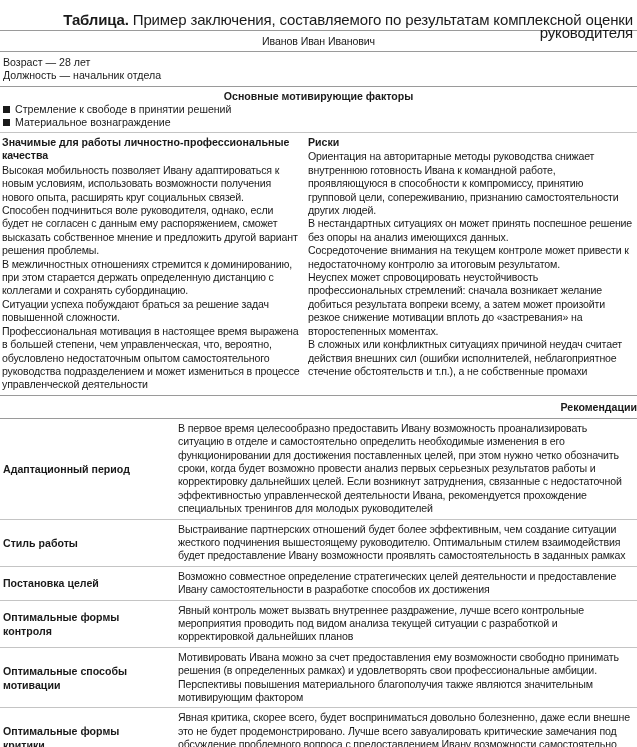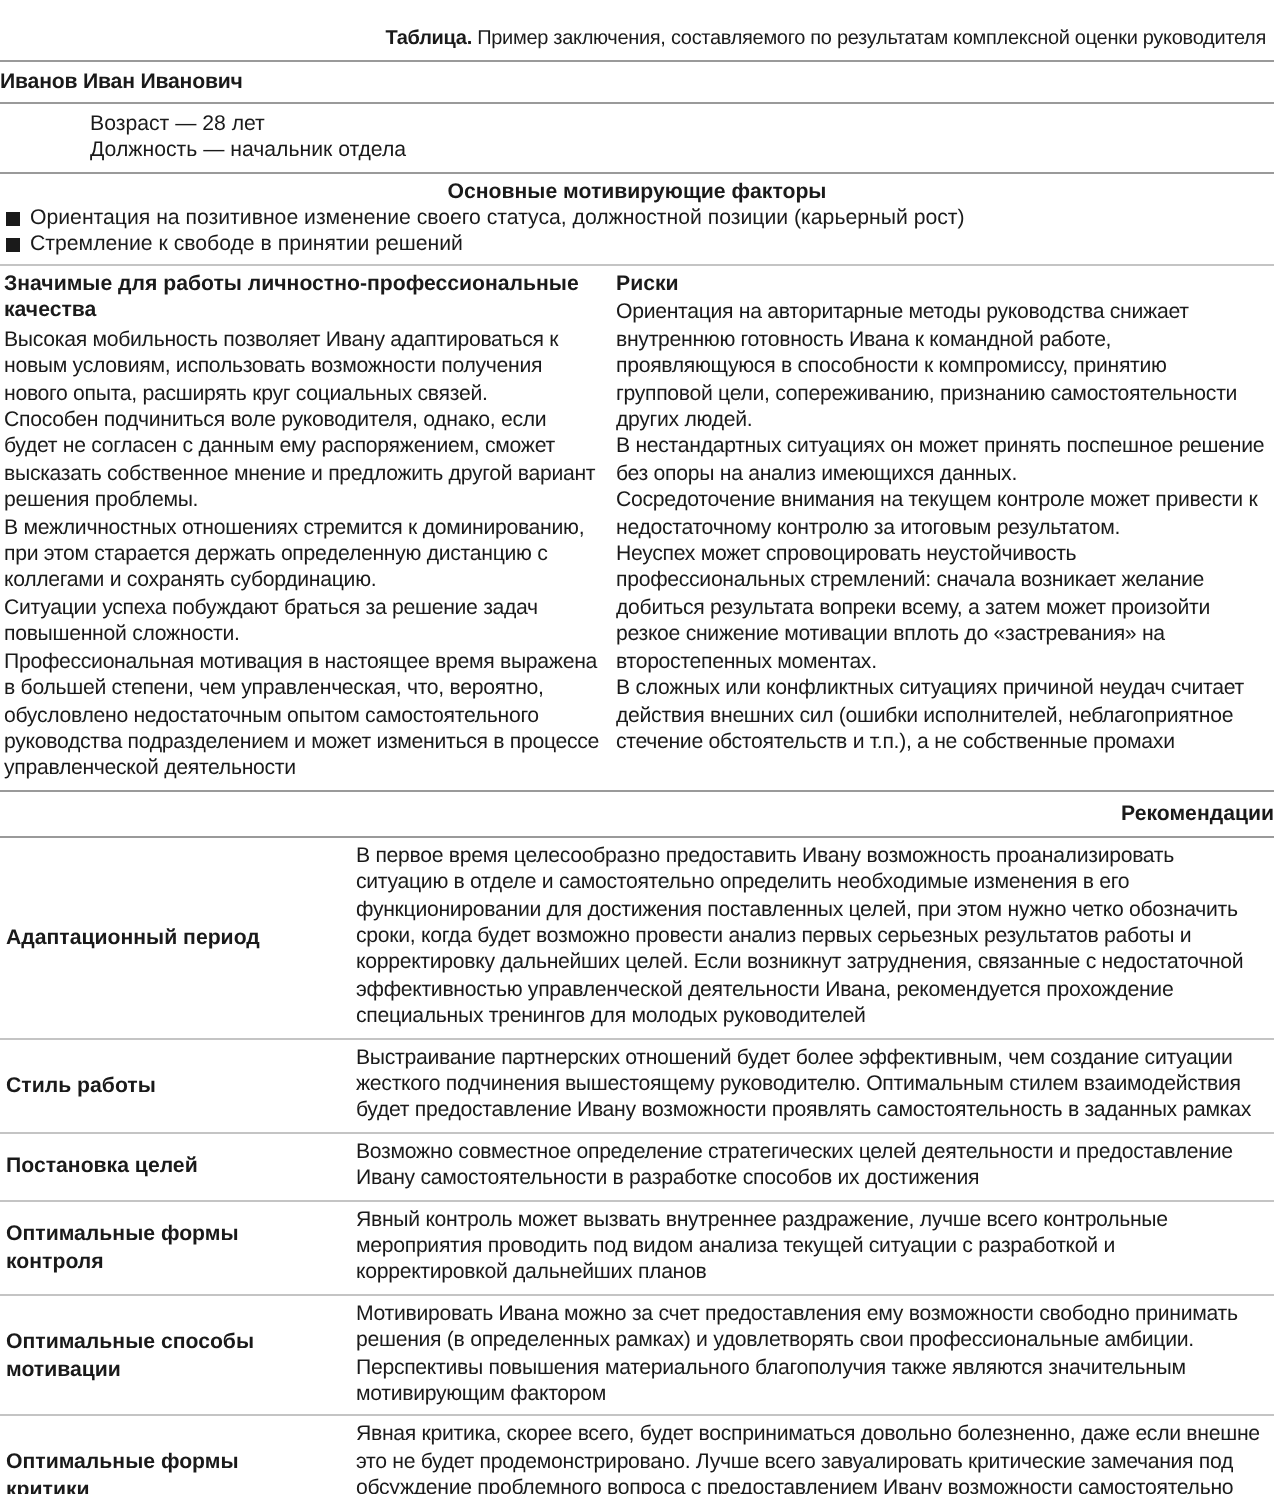--- a/index.html
+++ b/index.html
@@ -8,33 +8,33 @@
     font-family: "Liberation Sans", "DejaVu Sans", sans-serif;
     color: #1a1a1a;
     font-size: 10.6px;
     line-height: 13.2px;
   }
   .page { position: relative; width: 637px; }
   .caption {
     text-align: right;
     padding: 13px 4px 0 0;
     height: 17px;
-    font-size: 10px;
+    font-size: 15px;
     letter-spacing: -0.15px;
   }
   .caption b { font-weight: bold; }
   .rule { border-top: 1px solid #9a9a9a; }
   .rule-light { border-top: 1px solid #c4c4c4; }
   .name {
-    font-weight: bold;
+    text-align: center; font-weight: normal;
     height: 20px; line-height: 20px;
     letter-spacing: -0.1px;
   }
   .meta { padding: 4px 0 4px 3px; }
-  .meta div { height: 13px; line-height: 13px; margin-left: 42px; }
+  .meta div { height: 13px; line-height: 13px; }
   .section-title {
     text-align: center; font-weight: bold;
     height: 14px; line-height: 14px; padding-top: 2px;
   }
   .factors { padding: 0 0 3px 3px; }
   .factor { height: 13px; line-height: 13px; display: flex; align-items: center; }
   .bullet {
     display: inline-block; width: 7px; height: 7px; background: #1a1a1a;
     margin-right: 5px; flex: 0 0 auto;
   }
@@ -76,25 +76,25 @@
     <div>Должность — начальник отдела</div>
   </div>
 
   <div class="rule"></div>
 
   <div>
     <div class="section-title">Основные мотивирующие факторы</div>
     <div class="factors">
       <div class="factor">
         <span class="bullet"></span>
-        <span>Ориентация на позитивное изменение своего статуса, должностной позиции (карьерный рост)</span>
+        <span>Стремление к свободе в принятии решений</span>
       </div>
       <div class="factor">
         <span class="bullet"></span>
-        <span>Стремление к свободе в принятии решений</span>
+        <span>Материальное вознаграждение</span>
       </div>
     </div>
   </div>
 
   <div class="rule-light"></div>
 
   <div class="twocol">
     <div class="col-left">
       <div class="col-title">Значимые для работы личностно-профессиональные качества</div>
       <div class="para">Высокая мобильность позволяет Ивану адаптироваться к новым условиям, использовать возможности получения нового опыта, расширять круг социальных связей.</div>

